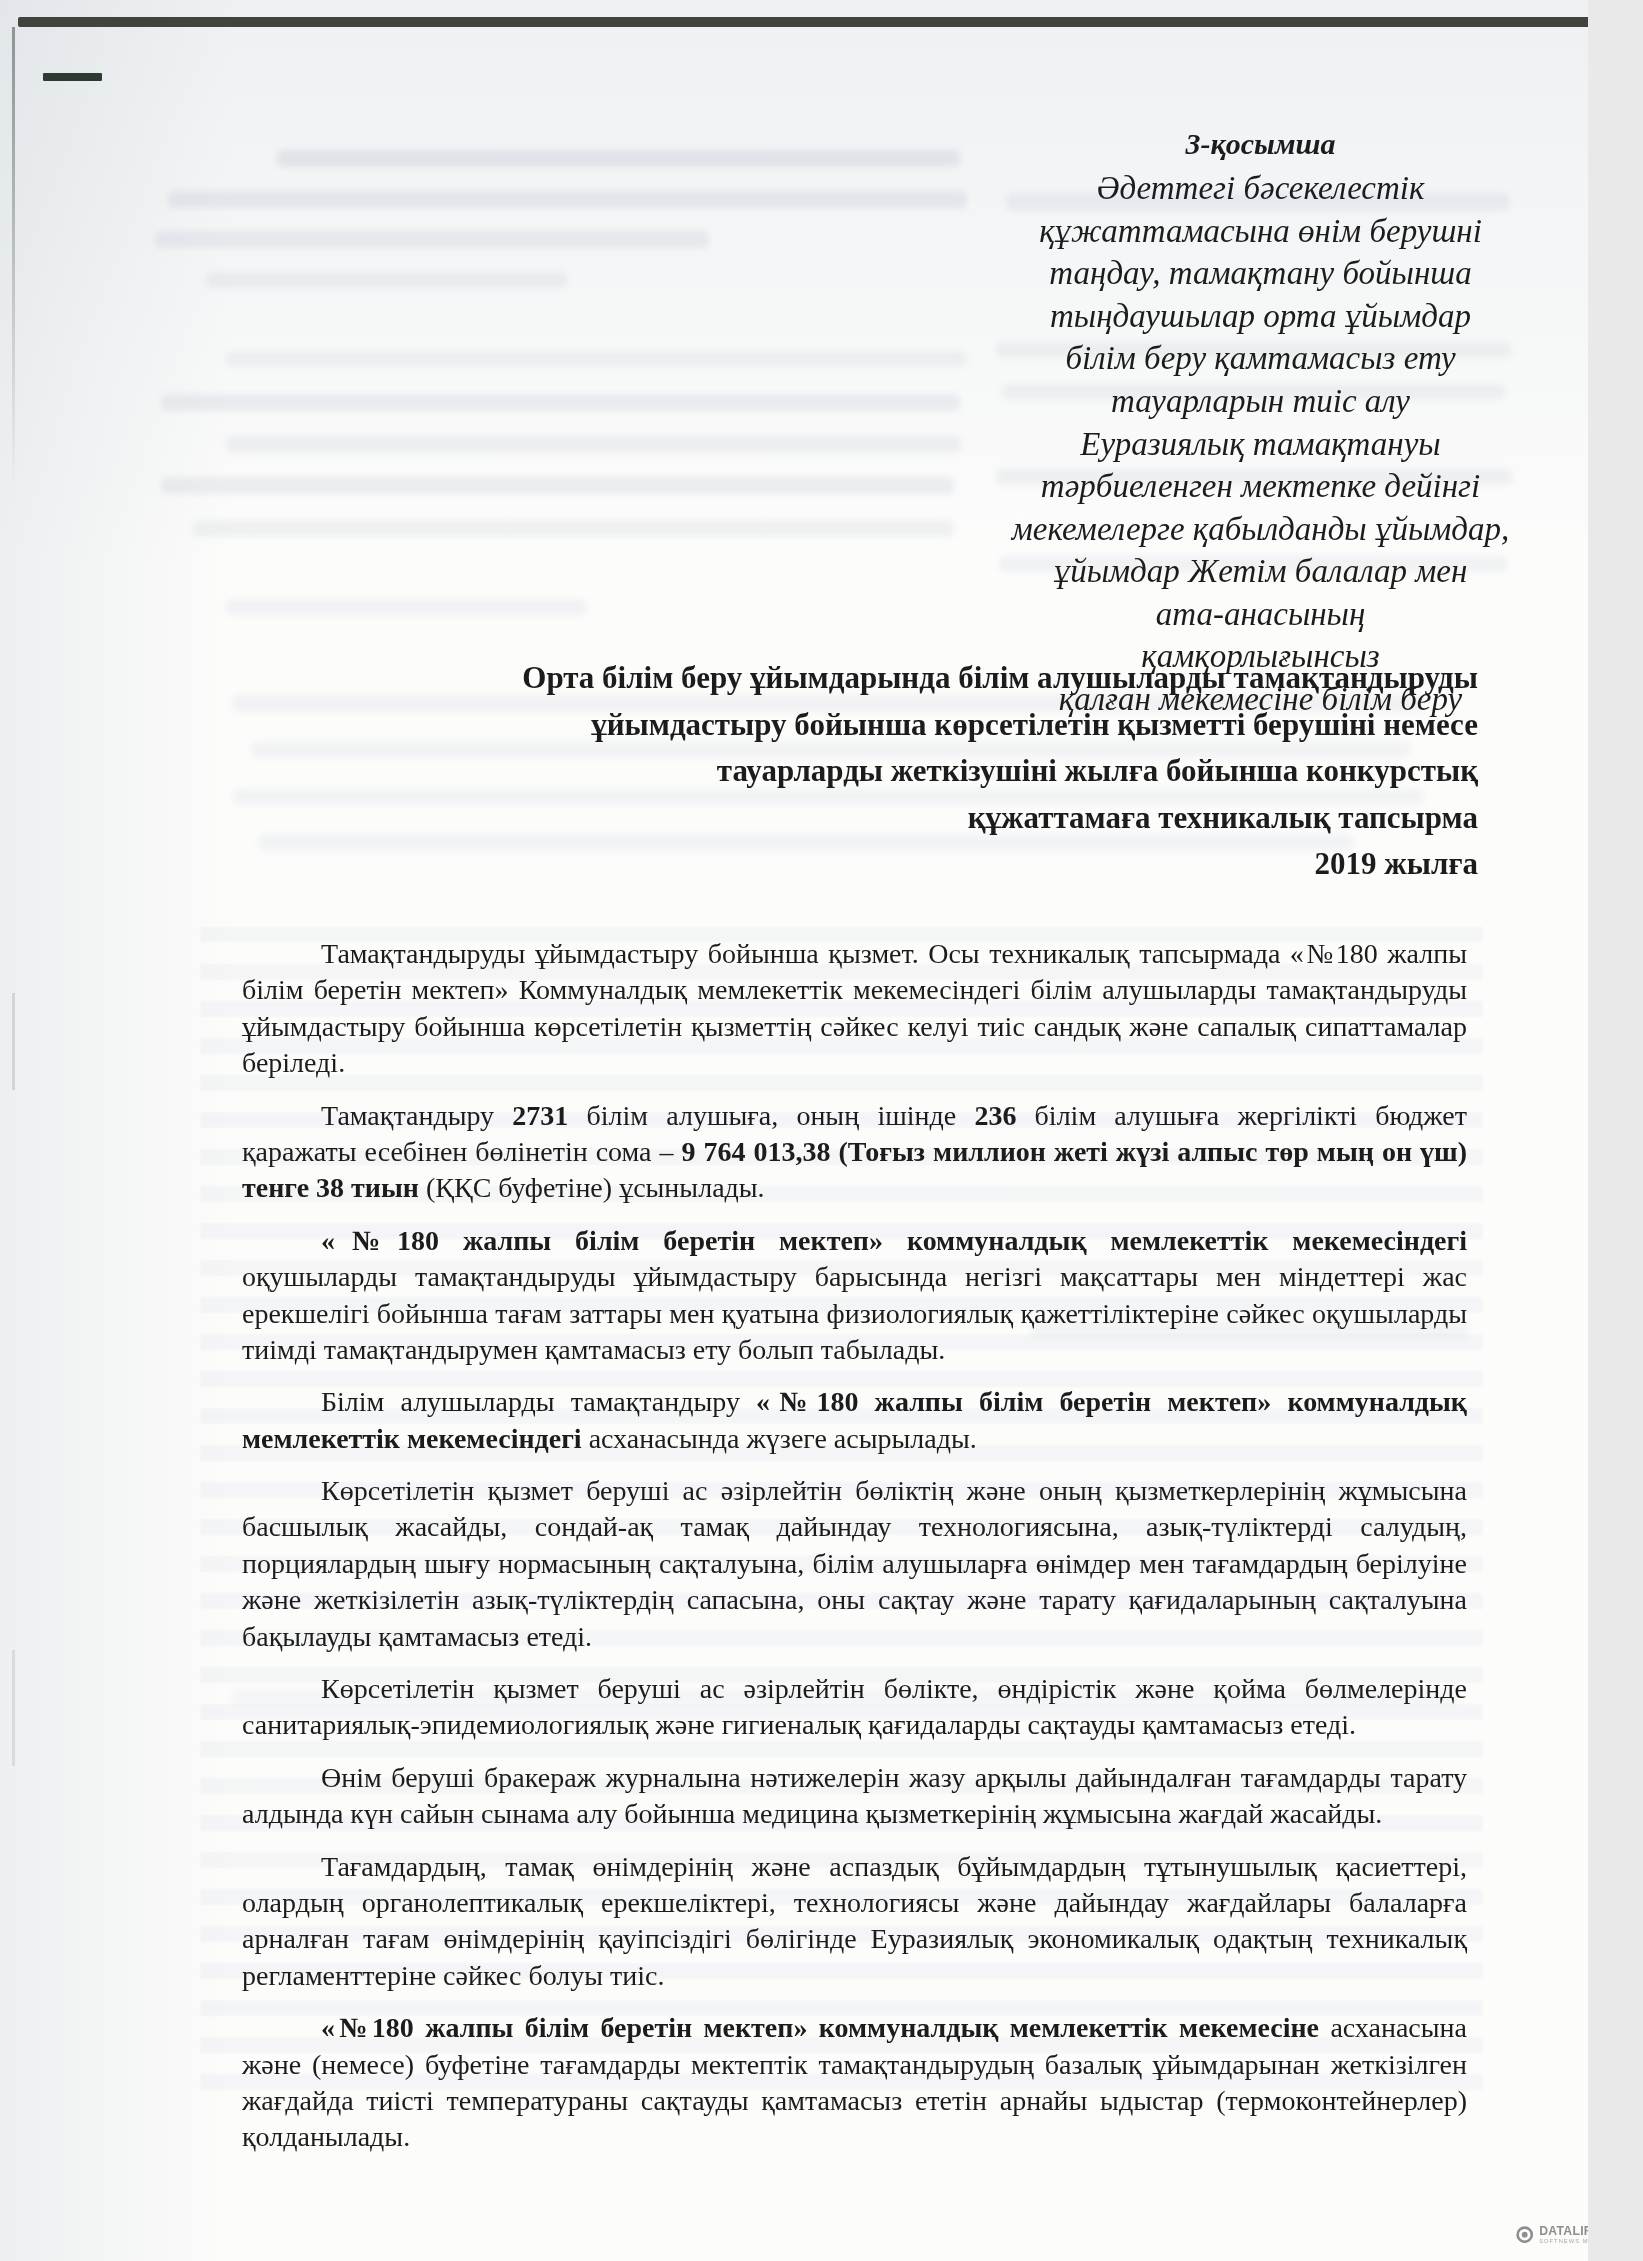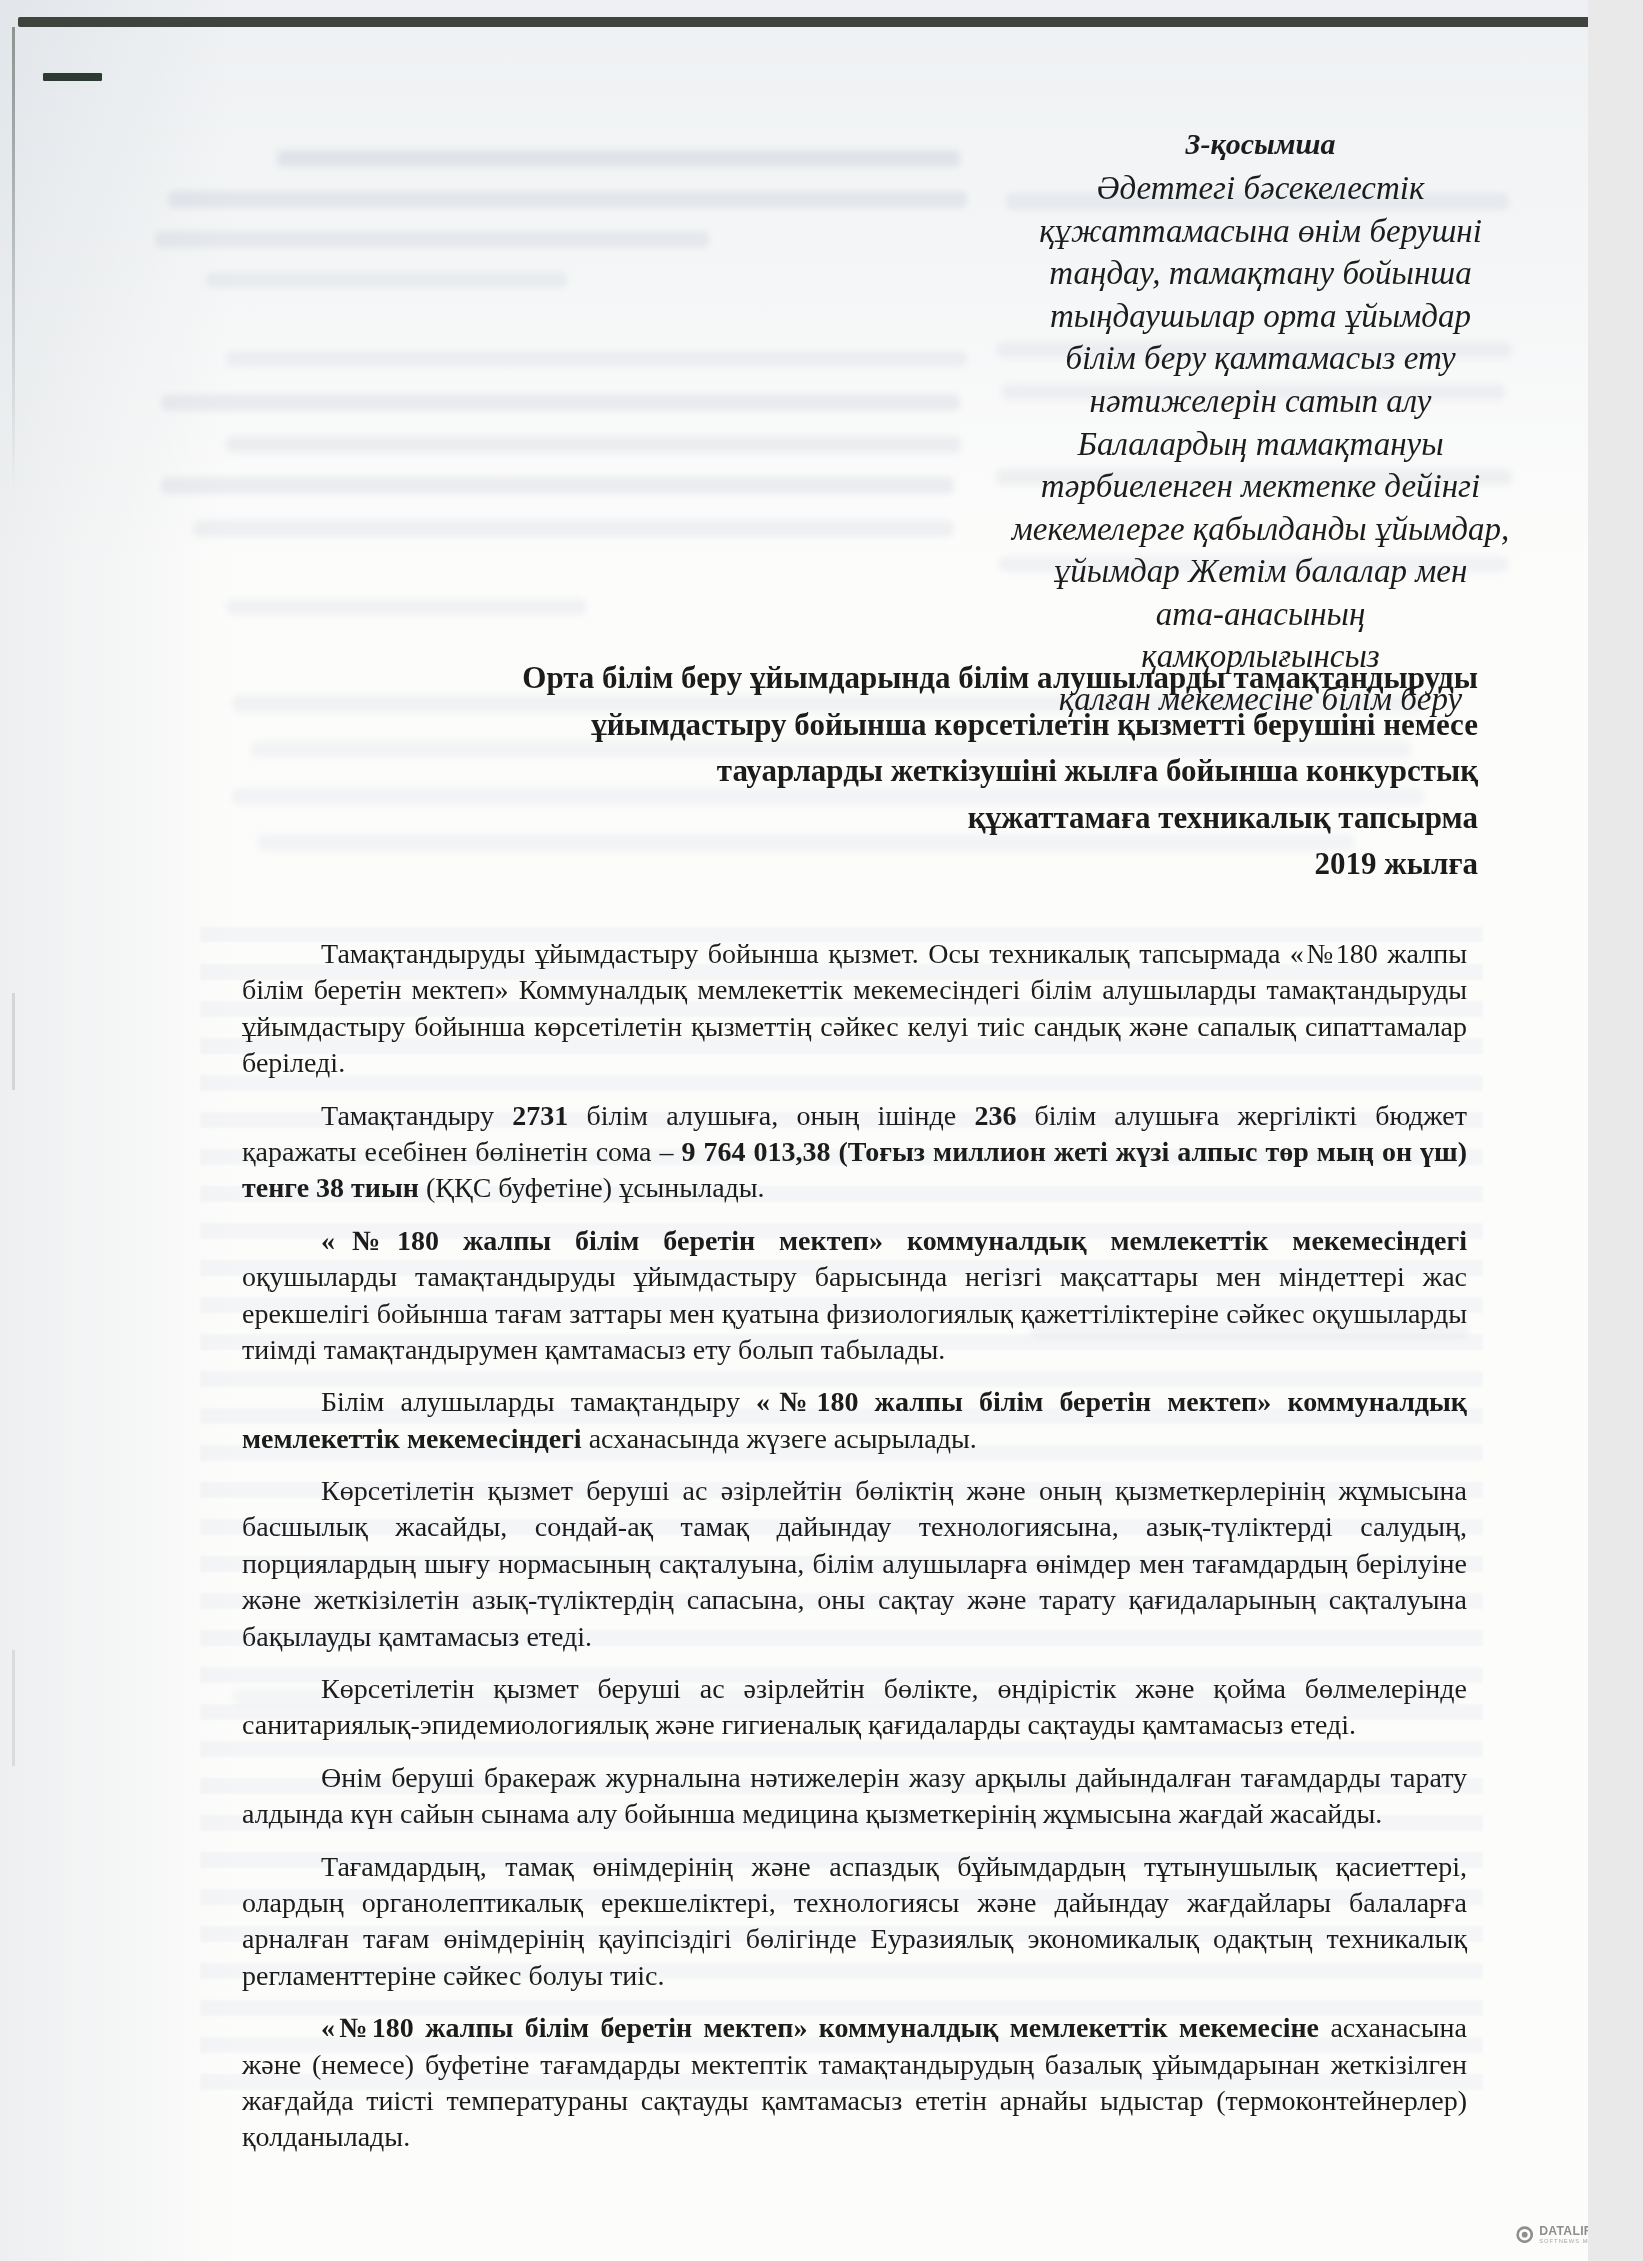--- a/index.html
+++ b/index.html
@@ -86,22 +86,22 @@
   <div class="corner-tr"></div>
 
   <div class="appendix">
     <div class="appendix-label">3-қосымша</div>
     <div class="appendix-notes" id="appendix-notes">
         <div>Әдеттегі бәсекелестік</div>
         <div>құжаттамасына өнім берушні</div>
         <div>таңдау, тамақтану бойынша</div>
         <div>тыңдаушылар орта ұйымдар</div>
         <div>білім беру қамтамасыз ету</div>
-        <div>нәтижелерін сатып алу</div>
-        <div>Балалардың тамақтануы</div>
+        <div>тауарларын тиіс алу</div>
+        <div>Еуразиялық тамақтануы</div>
         <div>тәрбиеленген мектепке дейінгі</div>
         <div>мекемелерге қабылданды ұйымдар,</div>
         <div>ұйымдар Жетім балалар мен</div>
         <div>ата-анасының</div>
         <div>қамқорлығынсыз</div>
         <div>қалған мекемесіне білім беру</div>
       </div>
   </div>
 
   <div class="doc-title" id="doc-title">

